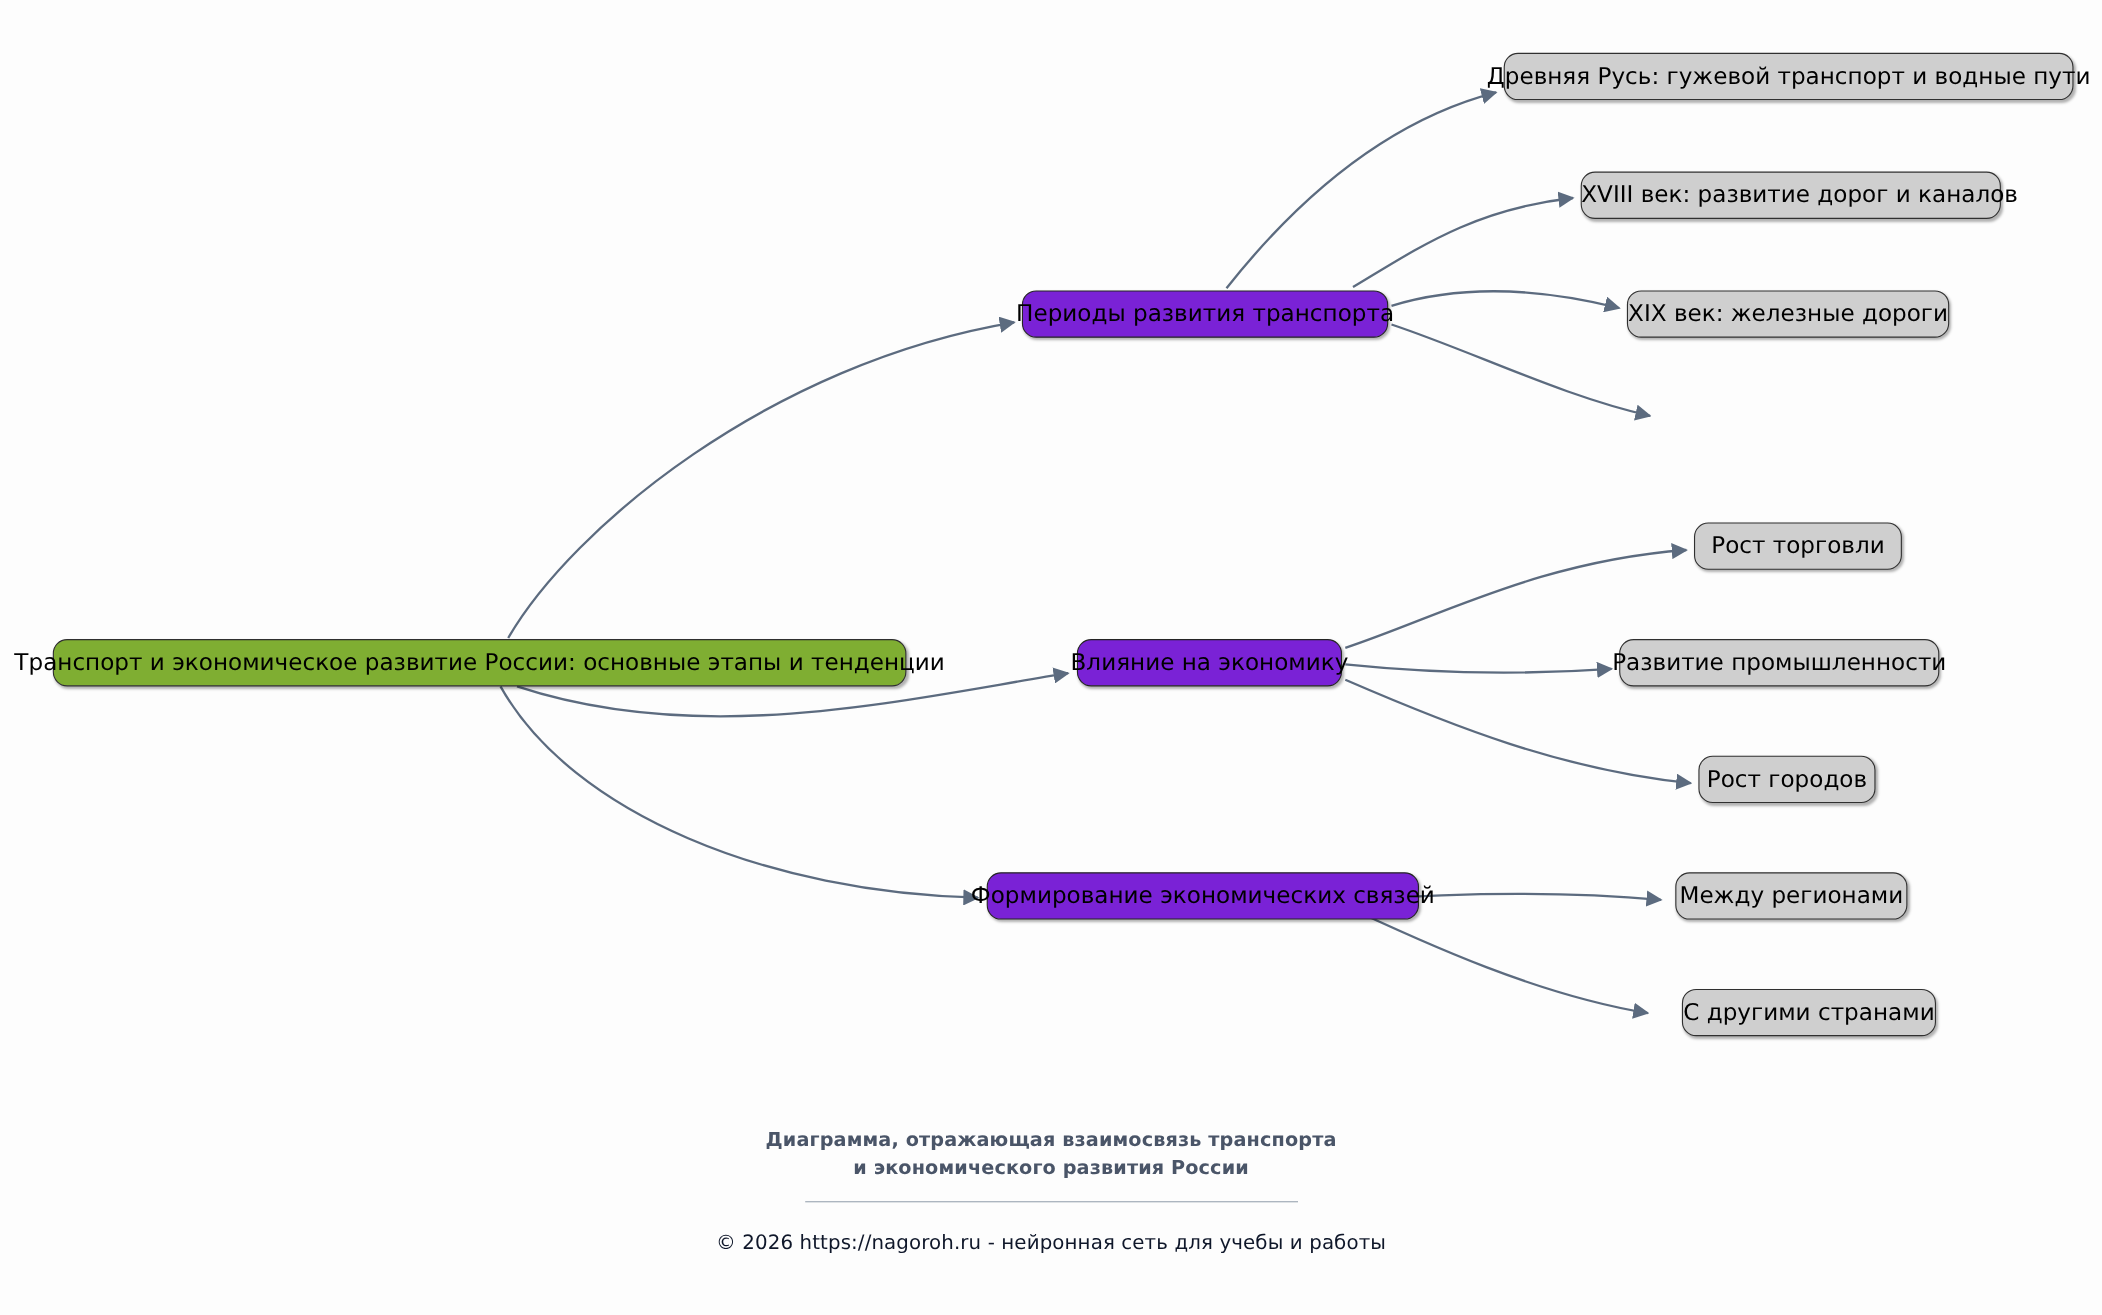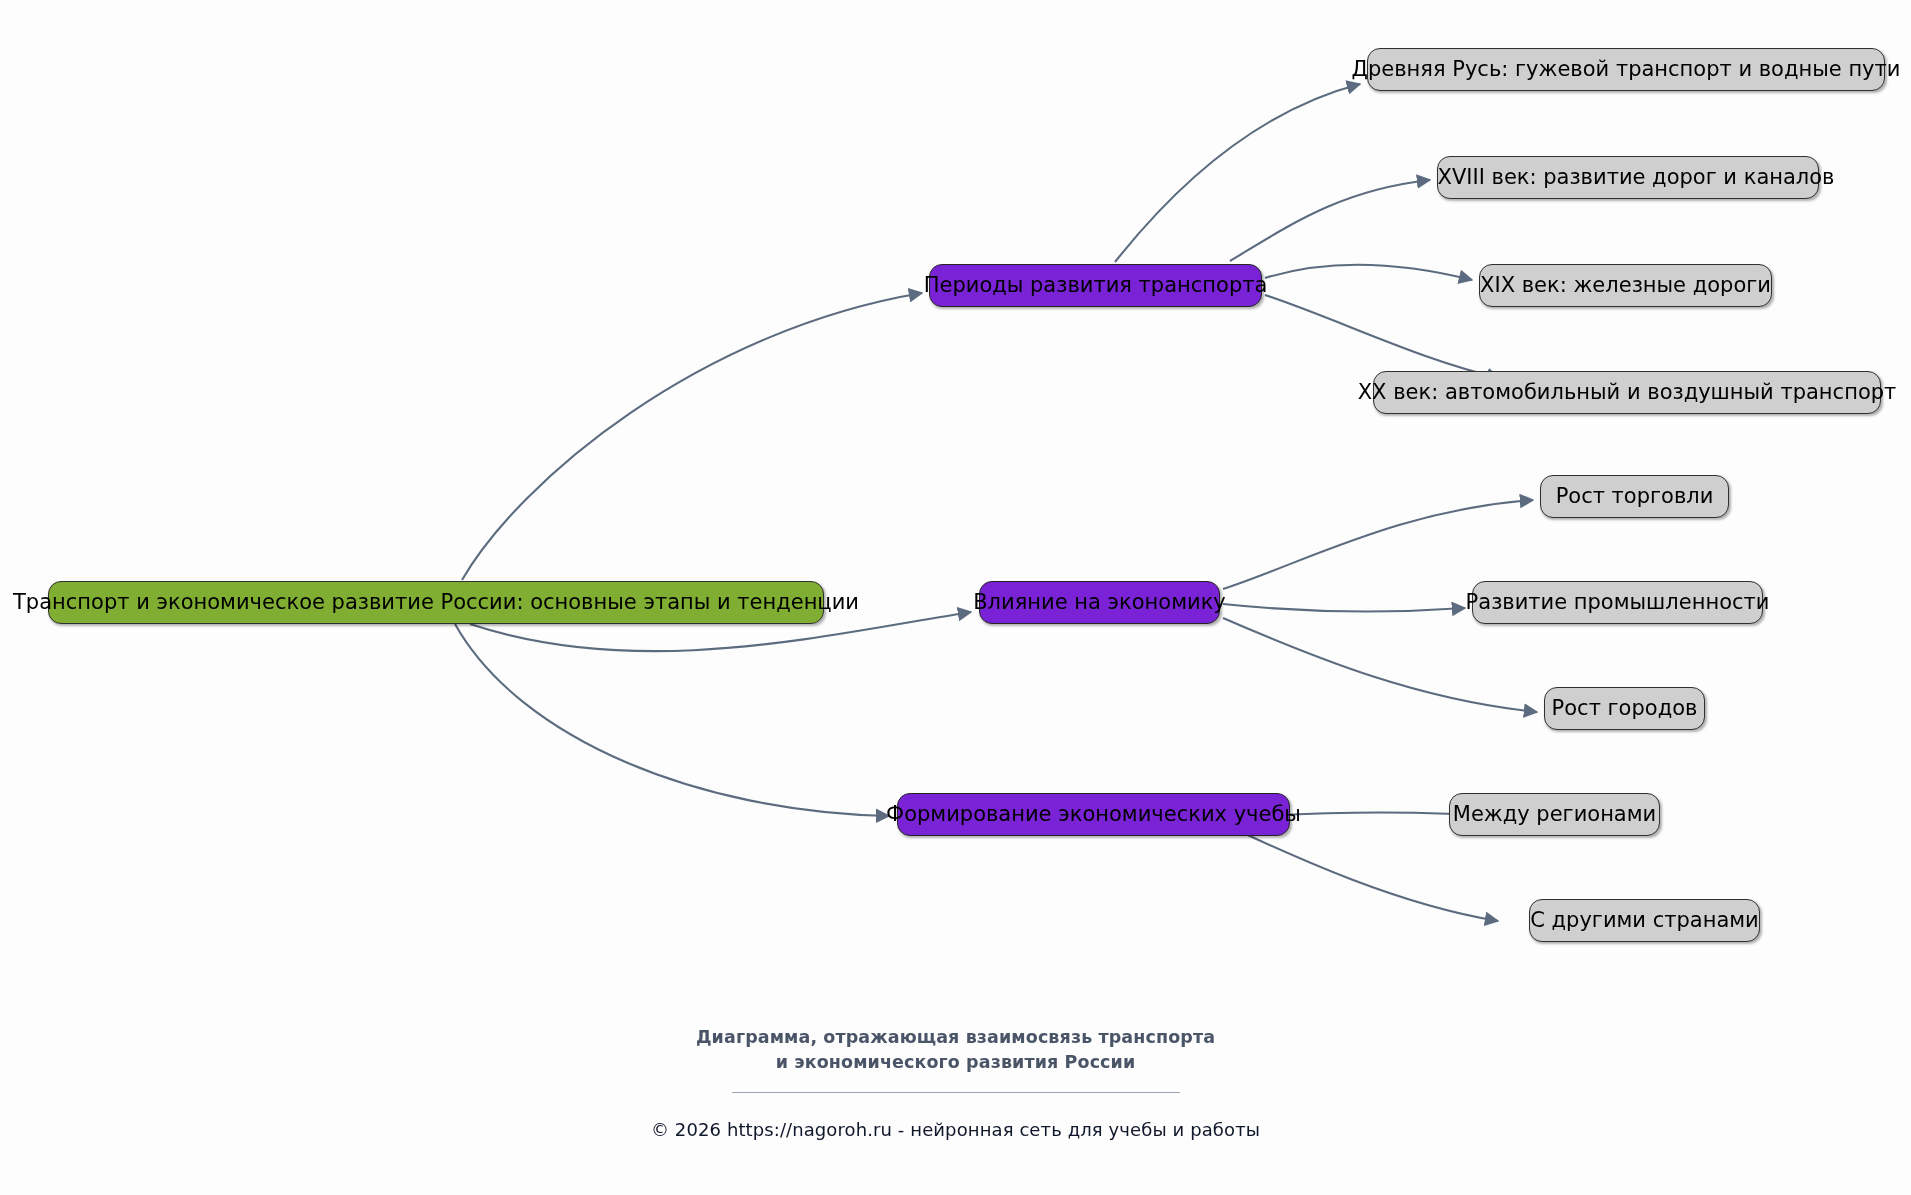--- a/index.html
+++ b/index.html
@@ -127,52 +127,49 @@
 
   <div class="node branch" style="left:929px; top:264px; width:333px;">
     <span>Периоды развития транспорта</span>
   </div>
 
   <div class="node branch" style="left:979px; top:581px; width:241px;">
     <span>Влияние на экономику</span>
   </div>
 
   <div class="node branch" style="left:897px; top:793px; width:393px;">
-    <span>Формирование экономических учебы</span>
+    <span>Формирование экономических связей</span>
   </div>
 
   <div class="node leaf" style="left:1367px; top:48px; width:518px;">
     <span>Древняя Русь: гужевой транспорт и водные пути</span>
   </div>
 
   <div class="node leaf" style="left:1437px; top:156px; width:382px;padding-left:32px;">
     <span>XVIII век: развитие дорог и каналов</span>
   </div>
 
   <div class="node leaf" style="left:1479px; top:264px; width:293px;">
     <span>XIX век: железные дороги</span>
   </div>
 
-  <div class="node leaf" style="left:1373px; top:371px; width:508px;">
-    <span>XX век: автомобильный и воздушный транспорт</span>
-  </div>
 
   <div class="node leaf" style="left:1540px; top:475px; width:189px;">
     <span>Рост торговли</span>
   </div>
 
   <div class="node leaf" style="left:1472px; top:581px; width:291px;">
     <span>Развитие промышленности</span>
   </div>
 
   <div class="node leaf" style="left:1544px; top:687px; width:161px;">
     <span>Рост городов</span>
   </div>
 
-  <div class="node leaf" style="left:1449px; top:793px; width:211px;">
+  <div class="node leaf" style="left:1523px; top:793px; width:211px;">
     <span>Между регионами</span>
   </div>
 
   <div class="node leaf" style="left:1505px; top:899px; width:231px;margin-left:24px;">
     <span>С другими странами</span>
   </div>
 
   <div class="caption-block" style="top:1025px;">
     <div class="caption-title">Диаграмма, отражающая взаимосвязь транспорта</div>
     <div class="caption-title">и экономического развития России</div>

